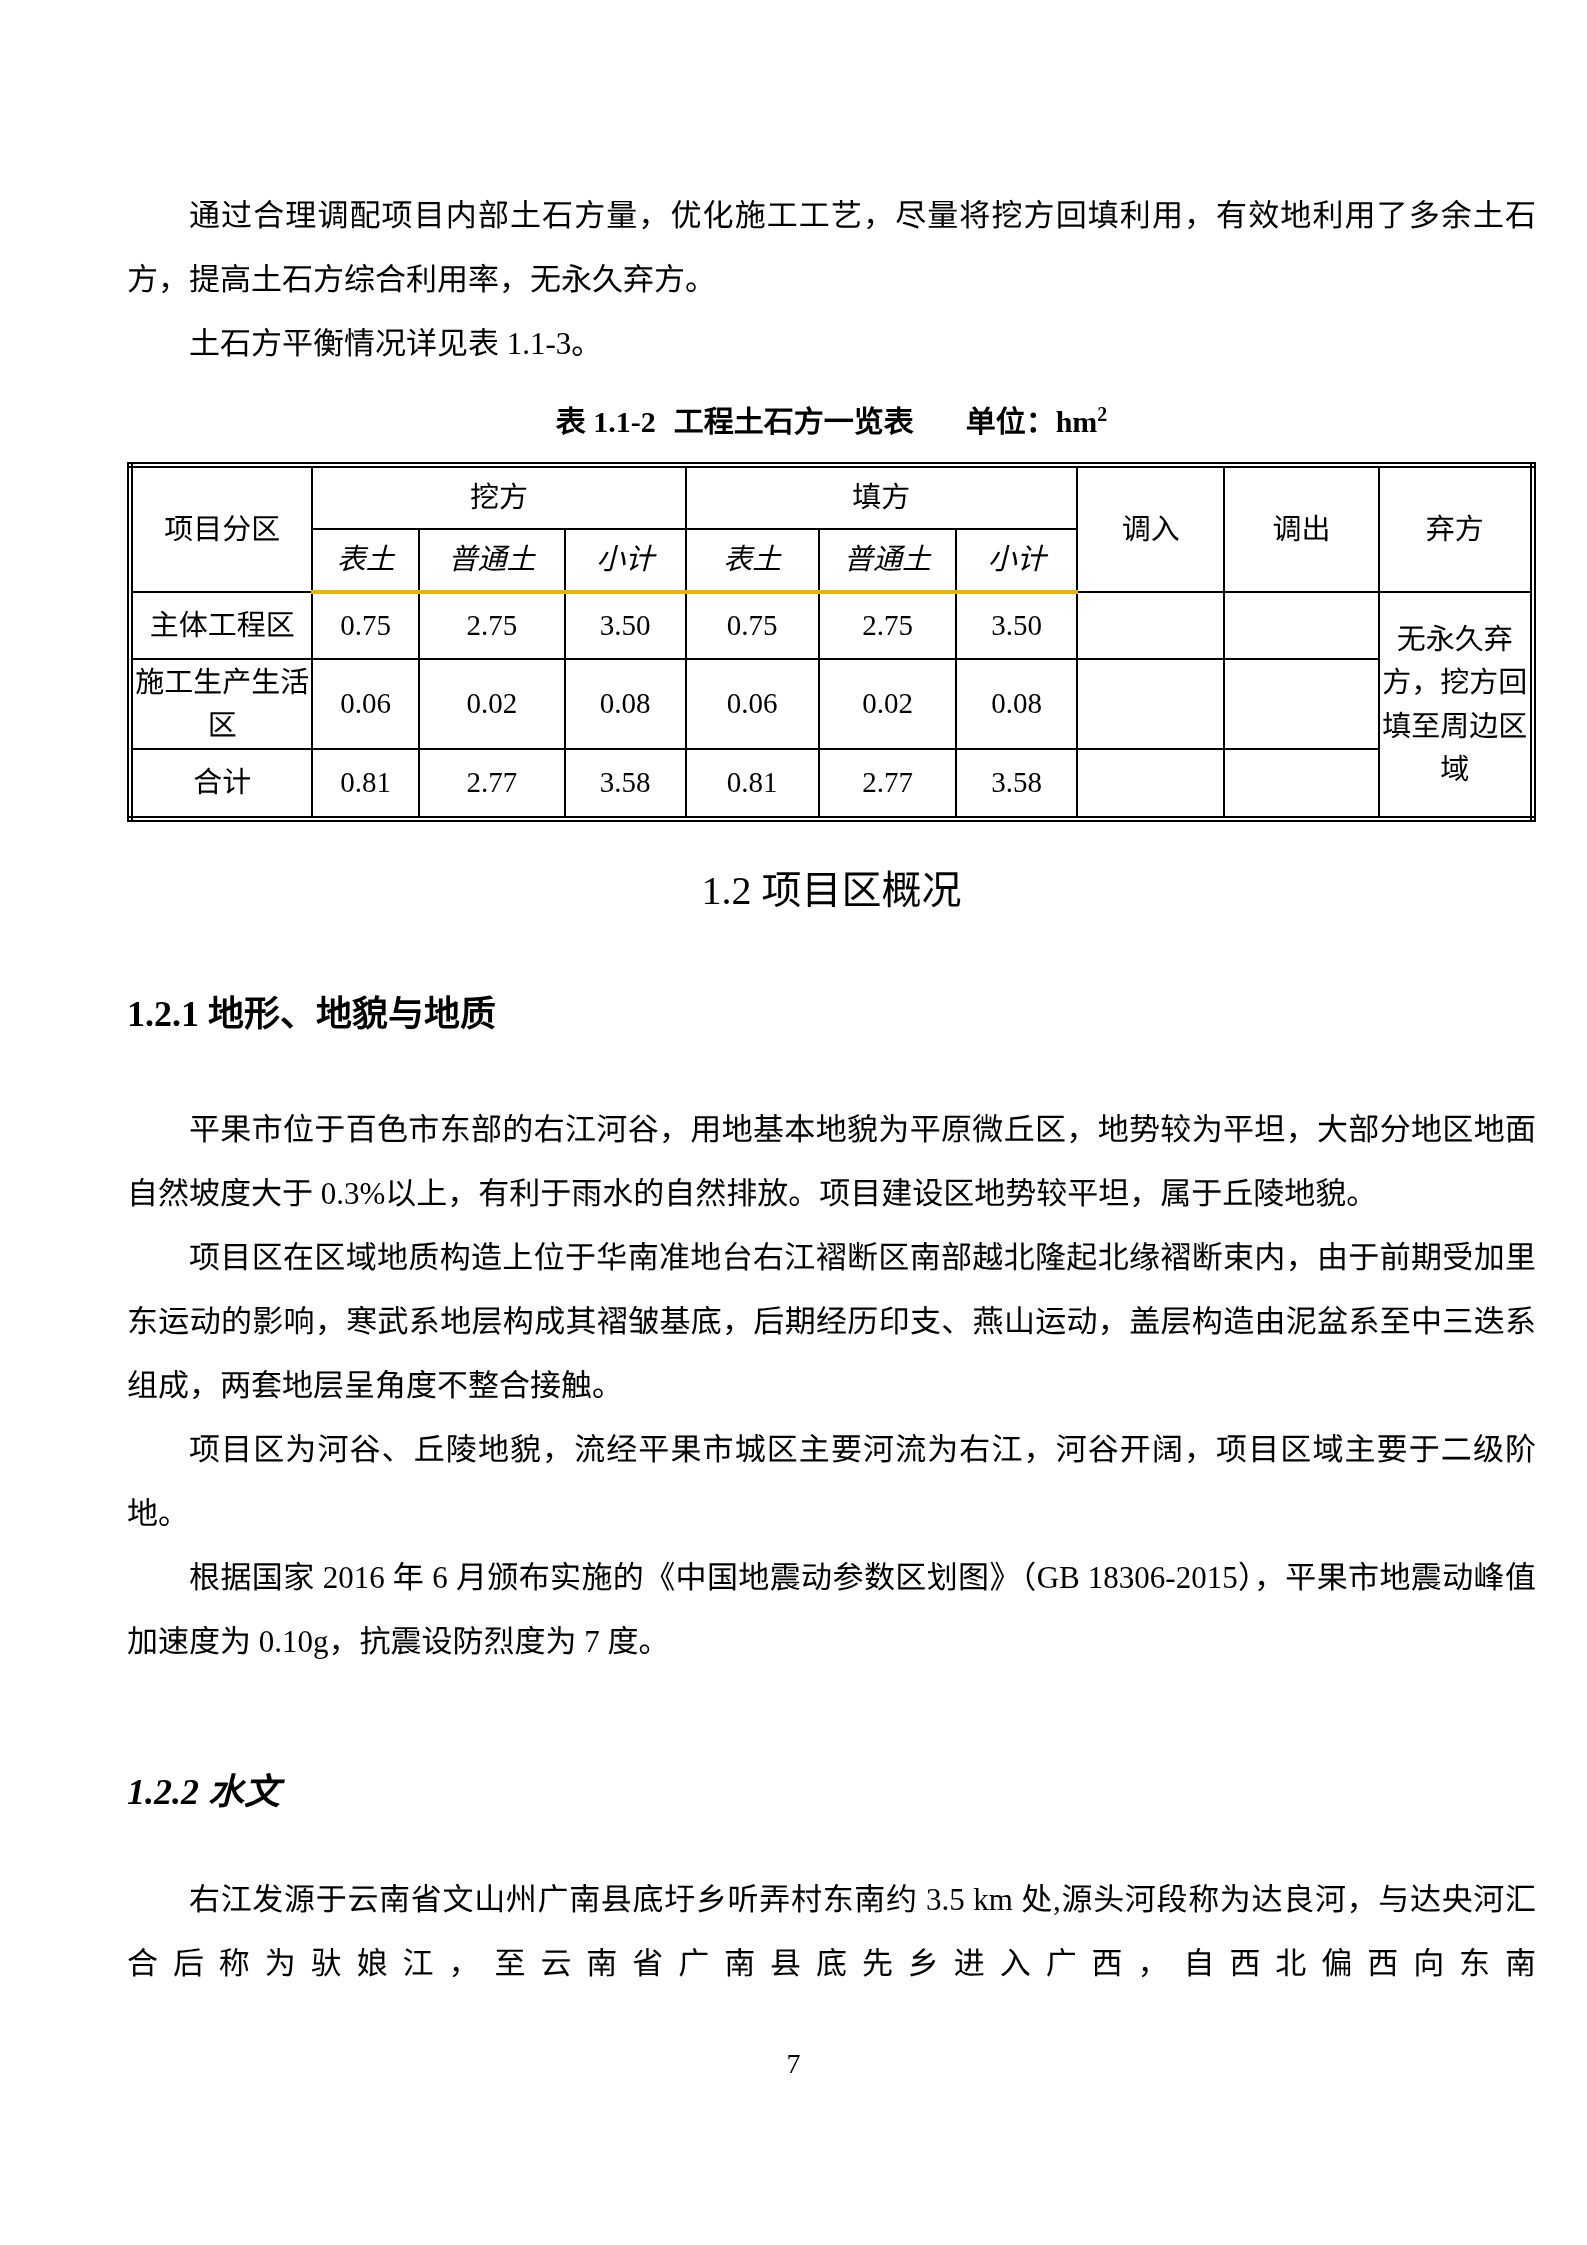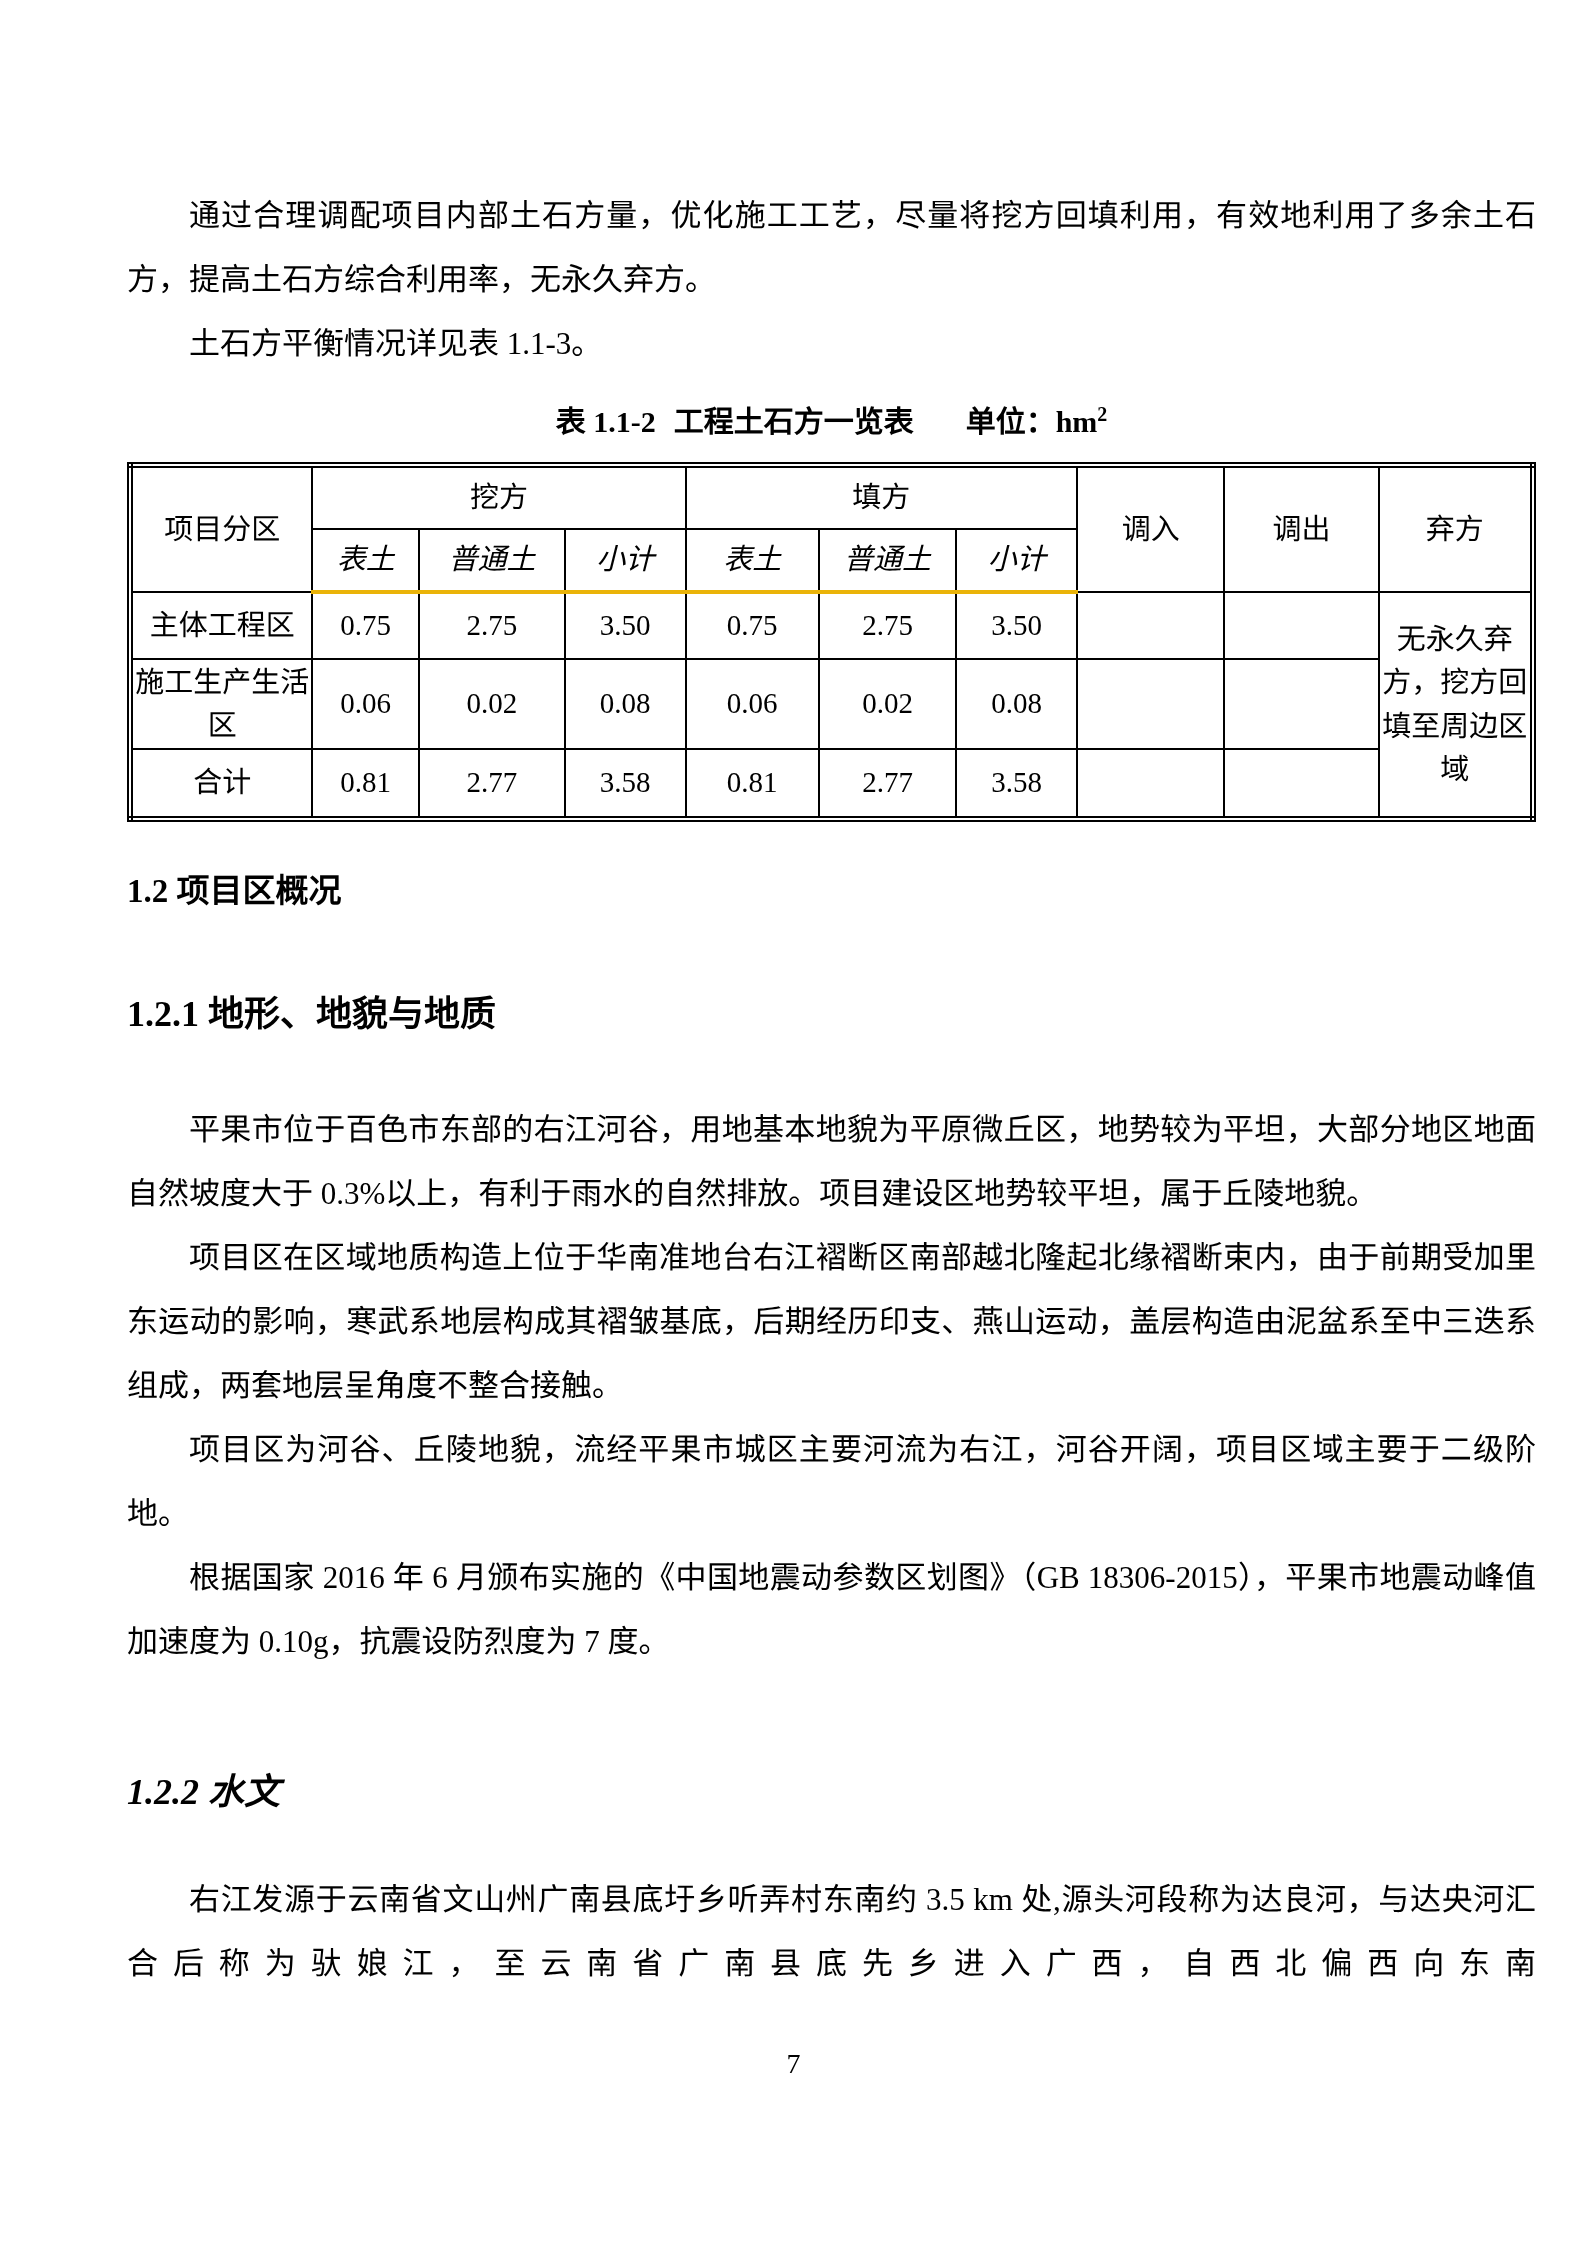--- a/index.html
+++ b/index.html
@@ -63,23 +63,24 @@
   tr.br1 > td { height: 64px; margin-left: 28px; }
   tr.br2 > td { height: 88px; }
   tr.br3 > td { height: 66px; }
   td.waste-note {
     padding: 0 6px;
     line-height: 1.85;
     text-align: center;
   }
   h2.sec {
     margin: 42px 0 0 0;
-    font-size: 33px;
+    font-size: 40px;
     line-height: 54px;
-    font-weight: bold;
+    font-weight: normal;
+    text-align: center;
   }
   h3.subsec {
     margin: 72px 0 0 0;
     font-size: 36px;
     line-height: 48px;
     font-weight: bold;
   }
   h3.subsec-water { margin-top: 94px; font-style: italic; }
   p.first-after-head { margin-top: 60px; }
   p.hydro-par { margin-top: 52px; }

